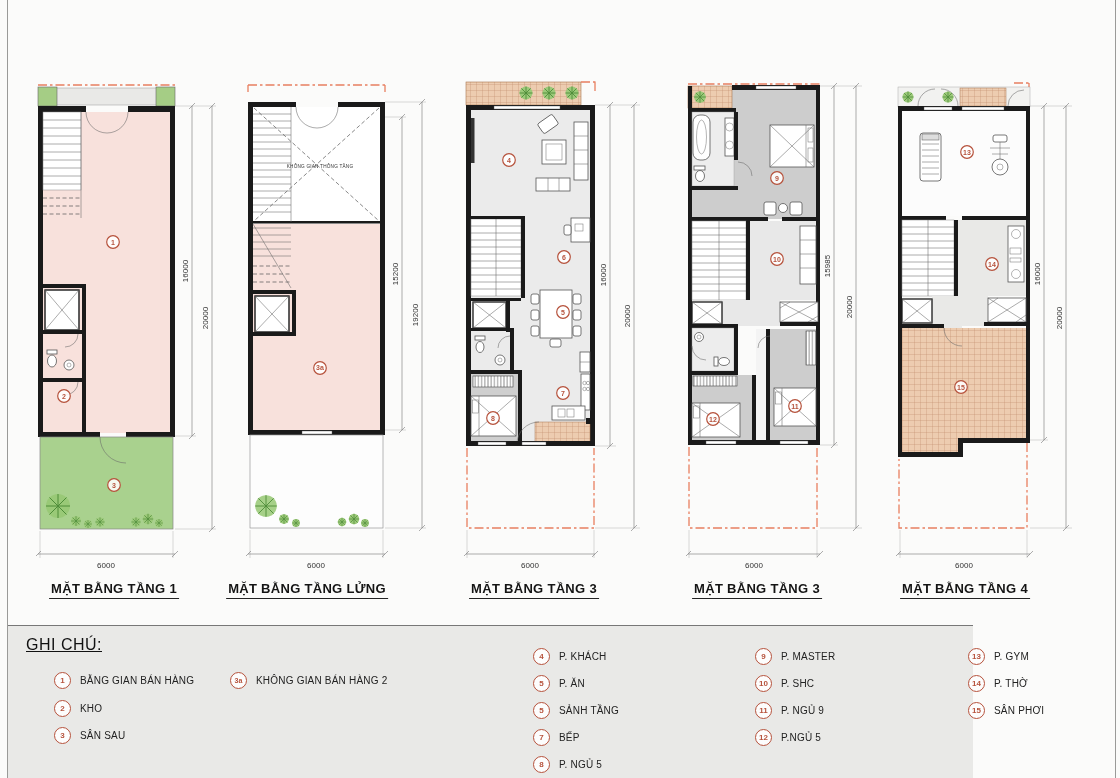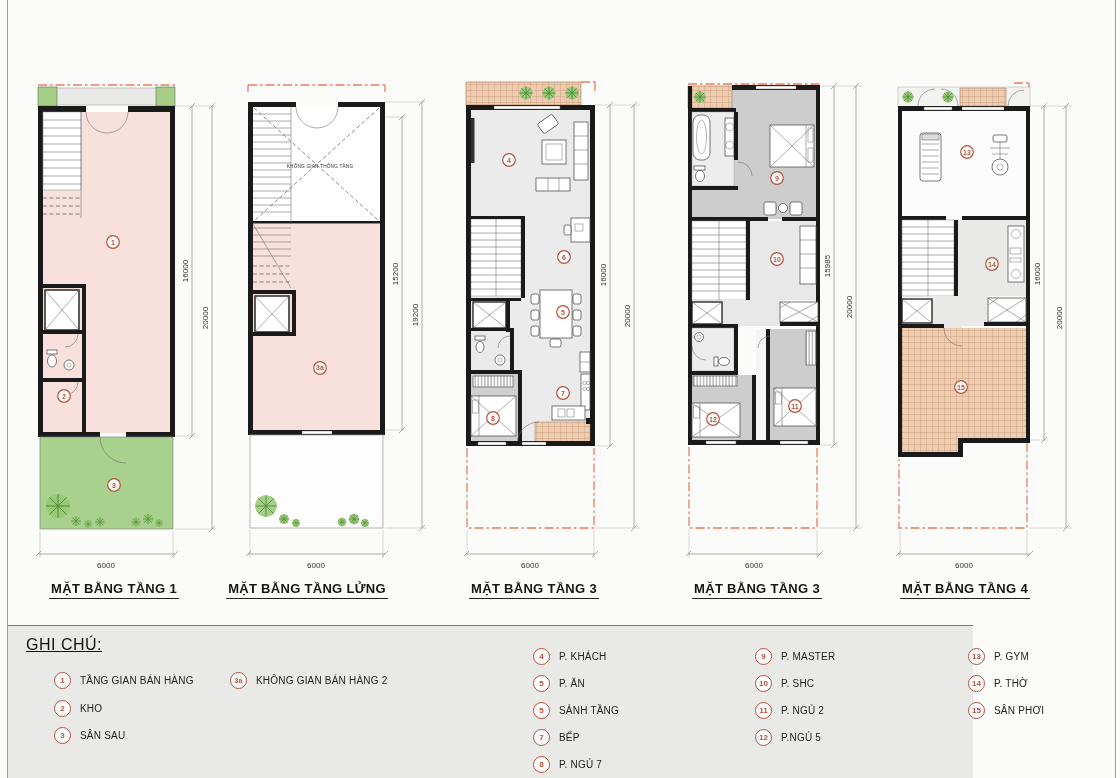--- a/index.html
+++ b/index.html
@@ -522,21 +522,21 @@
 <div class="plan-title" style="left:307px">MẶT BẰNG TẦNG LỬNG</div>
 <div class="plan-title" style="left:534px">MẶT BẰNG TẦNG 3</div>
 <div class="plan-title" style="left:757px">MẶT BẰNG TẦNG 3</div>
 <div class="plan-title" style="left:965px">MẶT BẰNG TẦNG 4</div>
 
 <div class="legend">
   <div class="legend-title">GHI CHÚ:</div>
 
   <div class="litem" style="left:46px;top:46px">
     <span class="lcirc">1</span>
-    <span class="llabel">TẦNG GIAN BÁN HÀNG</span>
+    <span class="llabel">BẰNG GIAN BÁN HÀNG</span>
   </div>
   <div class="litem" style="left:46px;top:74px">
     <span class="lcirc">2</span>
     <span class="llabel">KHO</span>
   </div>
   <div class="litem" style="left:46px;top:101px">
     <span class="lcirc">3</span>
     <span class="llabel">SÂN SAU</span>
   </div>
 
@@ -556,34 +556,34 @@
   <div class="litem" style="left:525px;top:76px">
     <span class="lcirc">5</span>
     <span class="llabel">SẢNH TẦNG</span>
   </div>
   <div class="litem" style="left:525px;top:103px">
     <span class="lcirc">7</span>
     <span class="llabel">BẾP</span>
   </div>
   <div class="litem" style="left:525px;top:130px">
     <span class="lcirc">8</span>
-    <span class="llabel">P. NGỦ 7</span>
+    <span class="llabel">P. NGỦ 5</span>
   </div>
 
   <div class="litem" style="left:747px;top:22px">
     <span class="lcirc">9</span>
     <span class="llabel">P. MASTER</span>
   </div>
   <div class="litem" style="left:747px;top:49px">
     <span class="lcirc">10</span>
     <span class="llabel">P. SHC</span>
   </div>
   <div class="litem" style="left:747px;top:76px">
     <span class="lcirc">11</span>
-    <span class="llabel">P. NGỦ 2</span>
+    <span class="llabel">P. NGỦ 9</span>
   </div>
   <div class="litem" style="left:747px;top:103px">
     <span class="lcirc">12</span>
     <span class="llabel">P.NGỦ 5</span>
   </div>
 
   <div class="litem" style="left:960px;top:22px">
     <span class="lcirc">13</span>
     <span class="llabel">P. GYM</span>
   </div>

